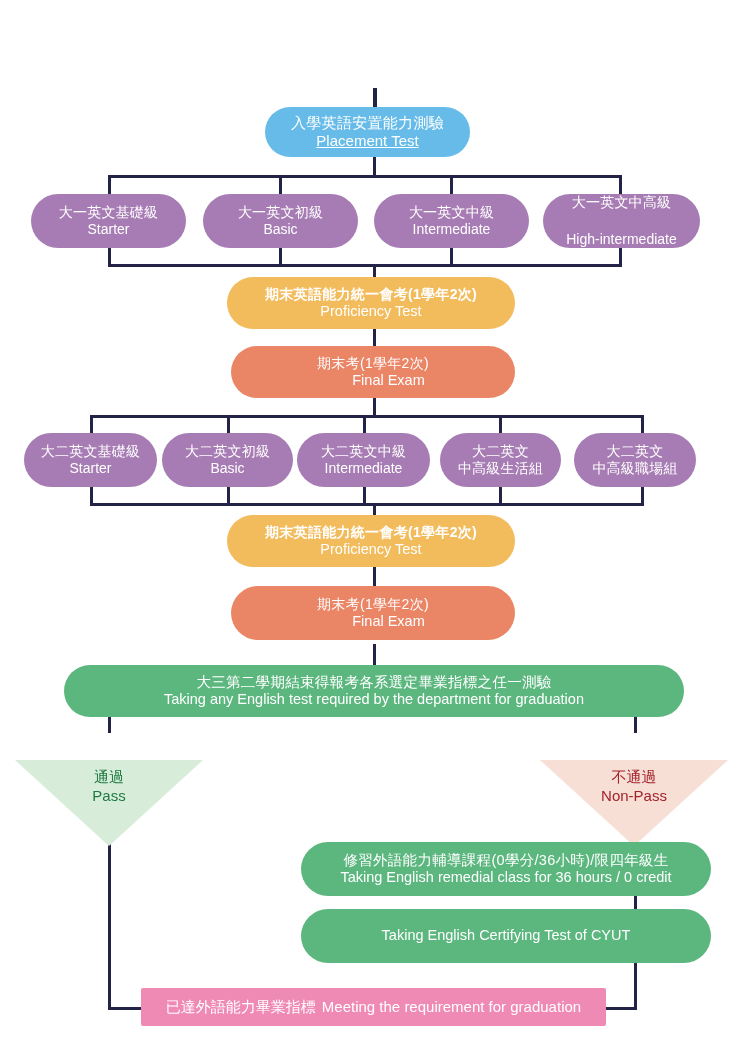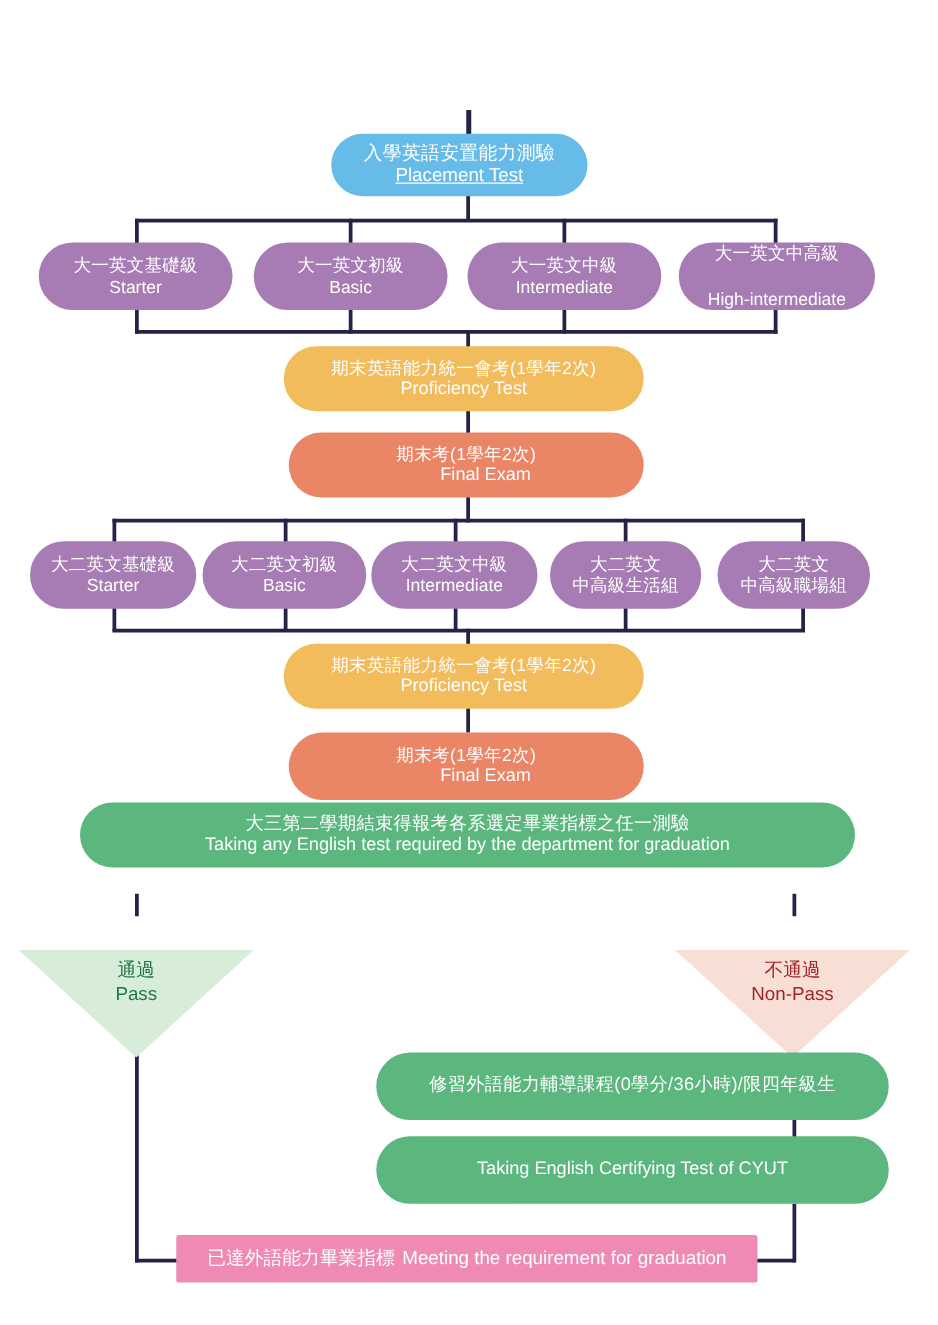--- a/index.html
+++ b/index.html
@@ -48,21 +48,21 @@
 
   .blue{background:#66bbe8;}
   .blue .zh{font-size:15px;}
   .blue .en{font-size:15px;text-decoration:underline;}
 
   .purple{background:#a77cb4;}
   .purple .zh{font-size:14px;letter-spacing:.2px;}
   .purple .en{font-size:14px;}
 
   .amber{background:#f2bc5c;}
-  .amber .zh{font-size:14px;}
+  .amber .zh{font-size:14px;font-weight:bold;}
   .amber .en{font-size:14.5px;}
 
   .salmon{background:#ea8566;}
   .salmon .zh{font-size:14px;}
   .salmon .en{font-size:14.5px;padding-left:31px;}
 
   .green{background:#5cb77f;}
   .green .zh{font-size:14.5px;}
   .green .en{font-size:14.5px;}
 
@@ -207,21 +207,21 @@
   <div class="node pill amber" style="left:227px;top:515px;width:288px;height:52px;">
     <span class="zh">期末英語能力統一會考(1學年2次)</span>
     <span class="en">Proficiency Test</span>
   </div>
 
   <div class="node pill salmon" style="left:231px;top:586px;width:284px;height:54px;">
     <span class="zh">期末考(1學年2次)</span>
     <span class="en">Final Exam</span>
   </div>
 
-  <div class="node pill green" style="left:64px;top:642px;width:620px;height:52px;">
+  <div class="node pill green" style="left:64px;top:665px;width:620px;height:52px;">
     <span class="zh">大三第二學期結束得報考各系選定畢業指標之任一測驗</span>
     <span class="en">Taking any English test required by the department for graduation</span>
   </div>
 
   <div class="tri-wrap" style="left:15px;top:732px;width:188px;height:86px;">
     <svg class="tri" viewBox="0 0 188 86" preserveAspectRatio="none">
       <polygon points="0,0 188,0 94,86" fill="#d7ecd9"></polygon>
     </svg>
     <div class="tri-label pass-label">
       <span class="zh">通過</span>
@@ -234,20 +234,21 @@
       <polygon points="0,0 188,0 94,86" fill="#f7dfd6"></polygon>
     </svg>
     <div class="tri-label nonpass-label">
       <span class="zh">不通過</span>
       <span class="en">Non-Pass</span>
     </div>
   </div>
 
   <div class="node pill green" style="left:301px;top:842px;width:410px;height:54px;">
     <span class="zh">修習外語能力輔導課程(0學分/36小時)/限四年級生</span>
+    <span class="en">Taking English remedial class for 36 hours / 0 credit</span>
   </div>
 
   <div class="node pill green" style="left:301px;top:909px;width:410px;height:54px;">
     <span class="en">Taking English Certifying Test of CYUT</span>
   </div>
 
   <div class="node pinkbar" style="left:141px;top:988px;width:465px;height:38px;">
     <span class="zh">已達外語能力畢業指標</span>
     <span class="en">Meeting the requirement for graduation</span>
   </div>

